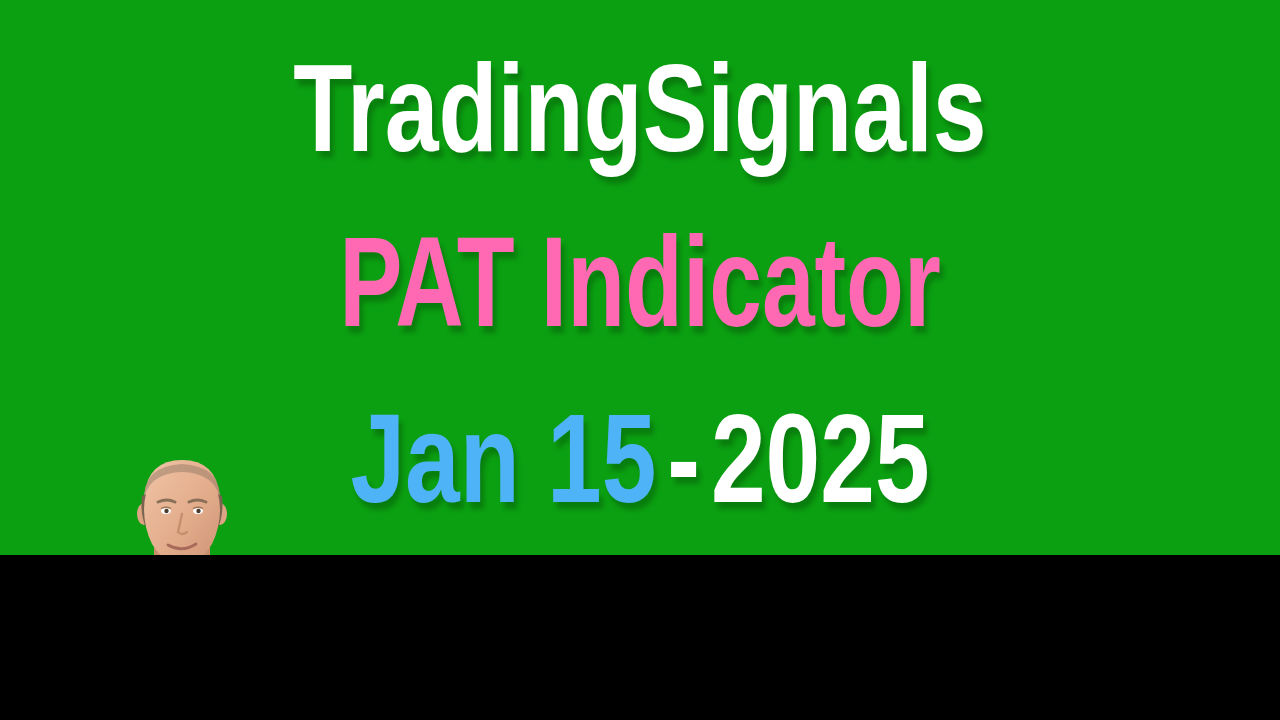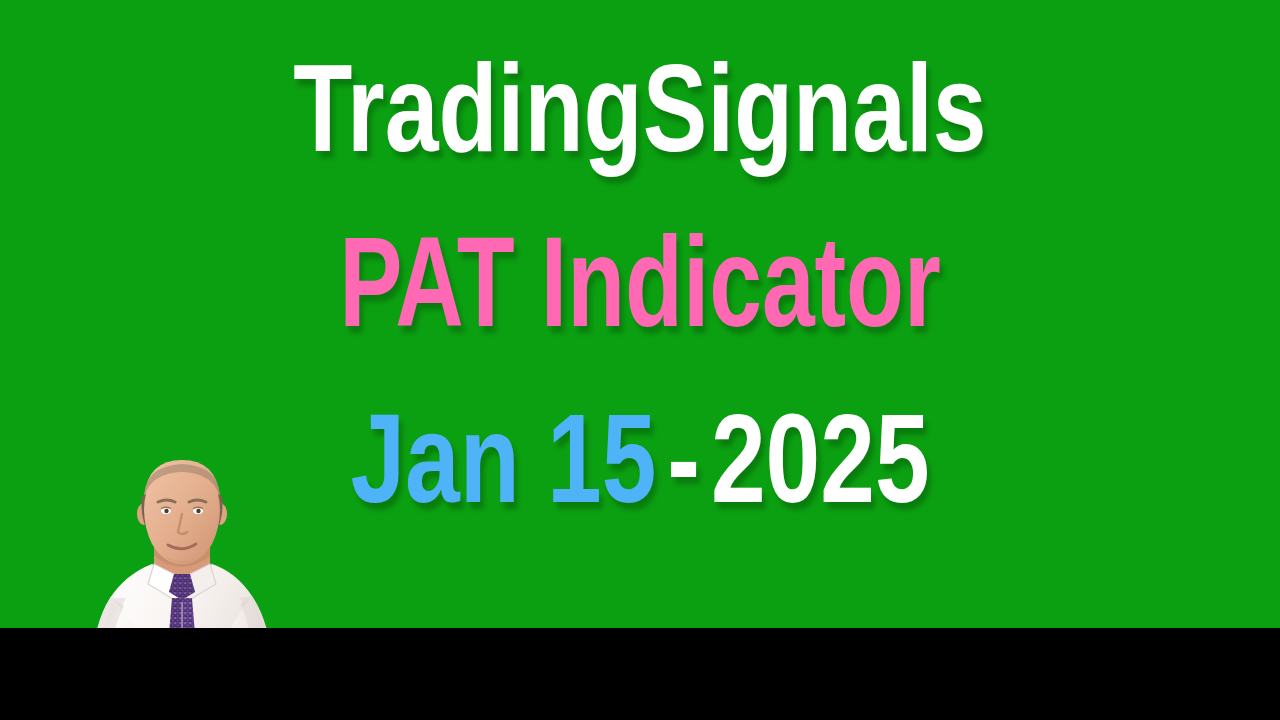--- a/index.html
+++ b/index.html
@@ -4,21 +4,21 @@
 <title>TradingSignals PAT Indicator</title>
 <style>
   html, body {
     margin: 0;
     padding: 0;
     background: #000;
   }
   #stage {
     position: relative;
     width: 1280px;
-    height: 628px;
+    height: 555px;
     overflow: hidden;
     background: #0ba011;
     font-family: "Liberation Sans", sans-serif;
     -webkit-font-smoothing: antialiased;
   }
 
   
   .title-stack {
     position: absolute;
     left: 0;

